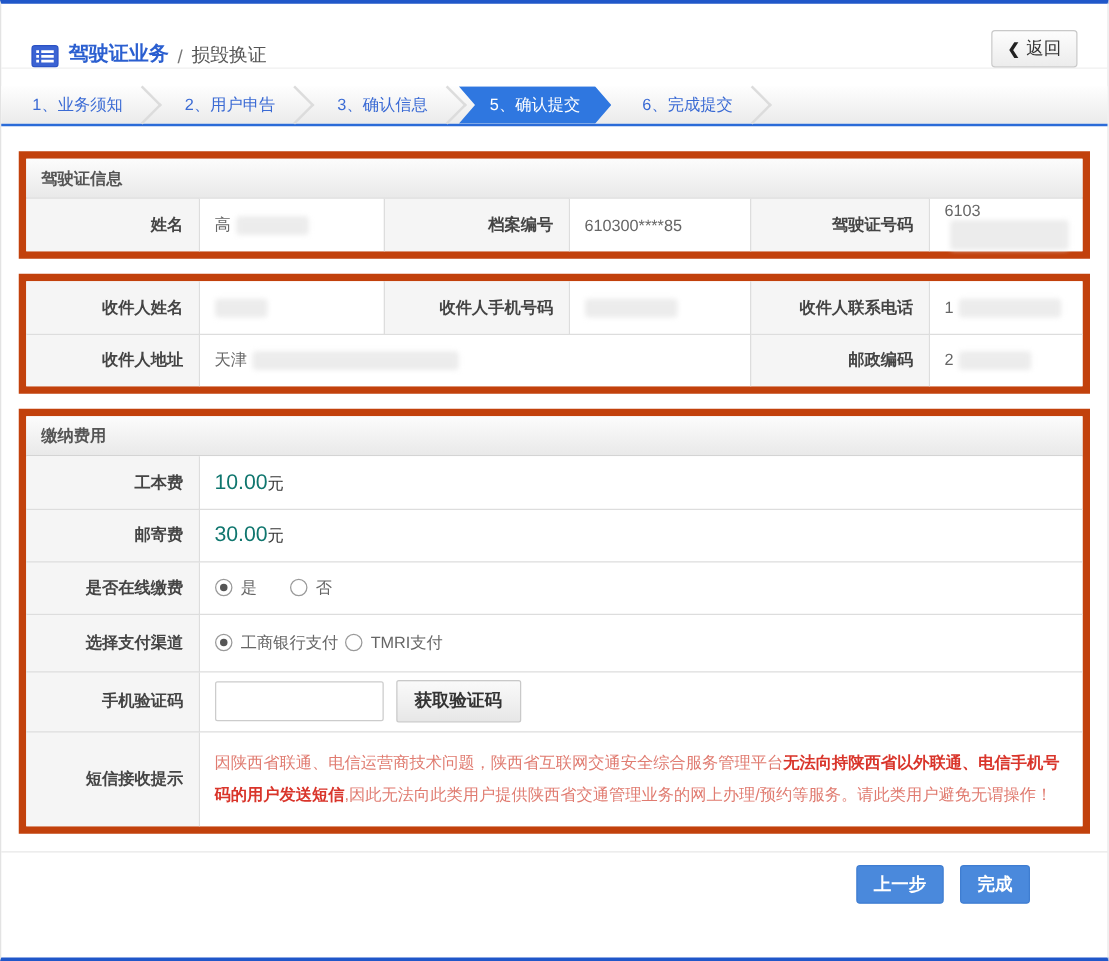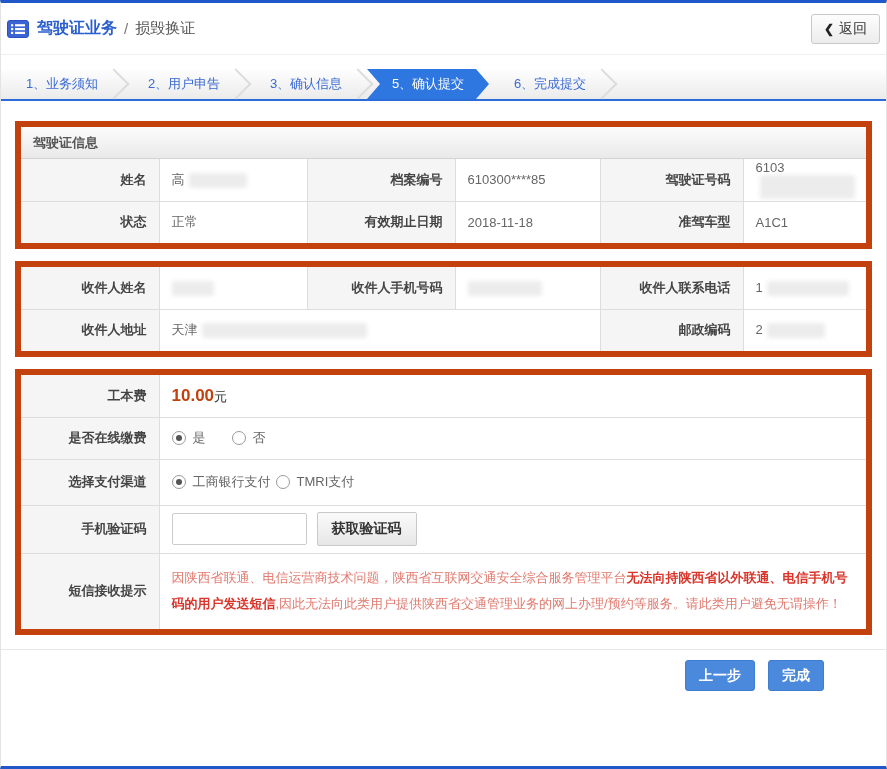--- a/index.html
+++ b/index.html
@@ -12,22 +12,22 @@
     width:887px; height:769px;
     border-top:3px solid #2057c9;
     border-bottom:3px solid #2057c9;
     border-left:1px solid #e3e3e3;
     border-right:1px solid #e3e3e3;
     background:#fff;
     display:flex; flex-direction:column;
   }
   
   .hdr {
-    height:52px; display:flex; align-items:center;
-    padding:0 6px; border-bottom:1px solid #efefef;
+    height:52px; display:flex; align-items:flex-end;
+    padding:0 24px; border-bottom:1px solid #efefef;
   }
   .hdr .app-icon { width:22px; height:18px; margin-right:8px; }
   .hdr .title { color:#2b5fd0; font-size:16px; font-weight:bold; }
   .hdr .sep { color:#777; font-size:15px; margin:0 7px; }
   .hdr .subtitle { color:#555; font-size:15px; }
   .back-btn {
     margin-left:auto; height:30px; padding:0 12px;
     display:flex; align-items:center; gap:5px;
     background:linear-gradient(#fdfdfd,#ececec);
     border:1px solid #c9c9c9; border-radius:3px;
@@ -77,21 +77,21 @@
   td.lbl {
     background:#f5f5f5; text-align:right; padding-right:12px;
     color:#444; font-weight:bold;
   }
   td.val { background:#fff; text-align:left; padding-left:12px; color:#666; }
   .blur-chip {
     display:inline-block; height:15px; background:#ececec;
     border-radius:3px; filter:blur(2px); vertical-align:middle; margin-left:4px;
   }
   
-  .fee-amount { color:#c2410c; font-weight:bold; font-size:17px; }
+  .fee-amount { color:#0f766e; font-weight:normal; font-size:17px; }
   .fee-unit { color:#333; font-size:13px; }
   td.tall { height:46px; }
   .radio-group { display:flex; align-items:center; gap:26px; }
   .radio-opt { display:flex; align-items:center; gap:7px; color:#666; cursor:pointer; }
   .radio {
     width:14px; height:14px; border:1px solid #9a9a9a; border-radius:50%;
     background:#fff; position:relative; flex:0 0 auto;
   }
   .radio.checked::after {
     content:''; position:absolute; left:3px; top:3px;
@@ -168,28 +168,20 @@
         </colgroup>
       <tbody>
           <tr>
         <td class="lbl">姓名</td>
         <td class="val"><span>高</span><span class="blur-chip" style="width:58px"></span></td>
         <td class="lbl">档案编号</td>
         <td class="val">610300****85</td>
         <td class="lbl">驾驶证号码</td>
         <td class="val"><span>6103</span><span class="blur-chip" style="width:95px;height:24px"></span></td>
       </tr>
-      <tr>
-        <td class="lbl">状态</td>
-        <td class="val">正常</td>
-        <td class="lbl">有效期止日期</td>
-        <td class="val">2018-11-18</td>
-        <td class="lbl">准驾车型</td>
-        <td class="val">A1C1</td>
-      </tr>
     </tbody>
       </table>
   </div>
 
   <div class="section">
     <table>
       <colgroup>
           <col style="width:138px">
           <col style="width:148px">
           <col style="width:148px">
@@ -210,33 +202,40 @@
         <td class="lbl">收件人地址</td>
         <td class="val" colspan="3"><span>天津</span><span class="blur-chip" style="width:165px"></span></td>
         <td class="lbl">邮政编码</td>
         <td class="val"><span>2</span><span class="blur-chip" style="width:58px"></span></td>
       </tr>
     </tbody>
       </table>
   </div>
 
   <div class="section">
+    <div class="sec-hd">缴纳费用</div>
     <table>
       <colgroup>
           <col style="width:138px">
           <col>
         </colgroup>
       <tbody>
           <tr>
         <td class="lbl">工本费</td>
         <td class="val">
           <span class="fee-amount">10.00</span><span class="fee-unit">元</span>
         </td>
       </tr>
       <tr>
+        <td class="lbl">邮寄费</td>
+        <td class="val">
+          <span class="fee-amount">30.00</span><span class="fee-unit">元</span>
+        </td>
+      </tr>
+      <tr>
         <td class="lbl">是否在线缴费</td>
         <td class="val">
           <div class="radio-group">
             <span class="radio-opt">
               <span class="radio checked"></span>
               <span>是</span>
             </span>
             <span class="radio-opt">
               <span class="radio"></span>
               <span>否</span>

